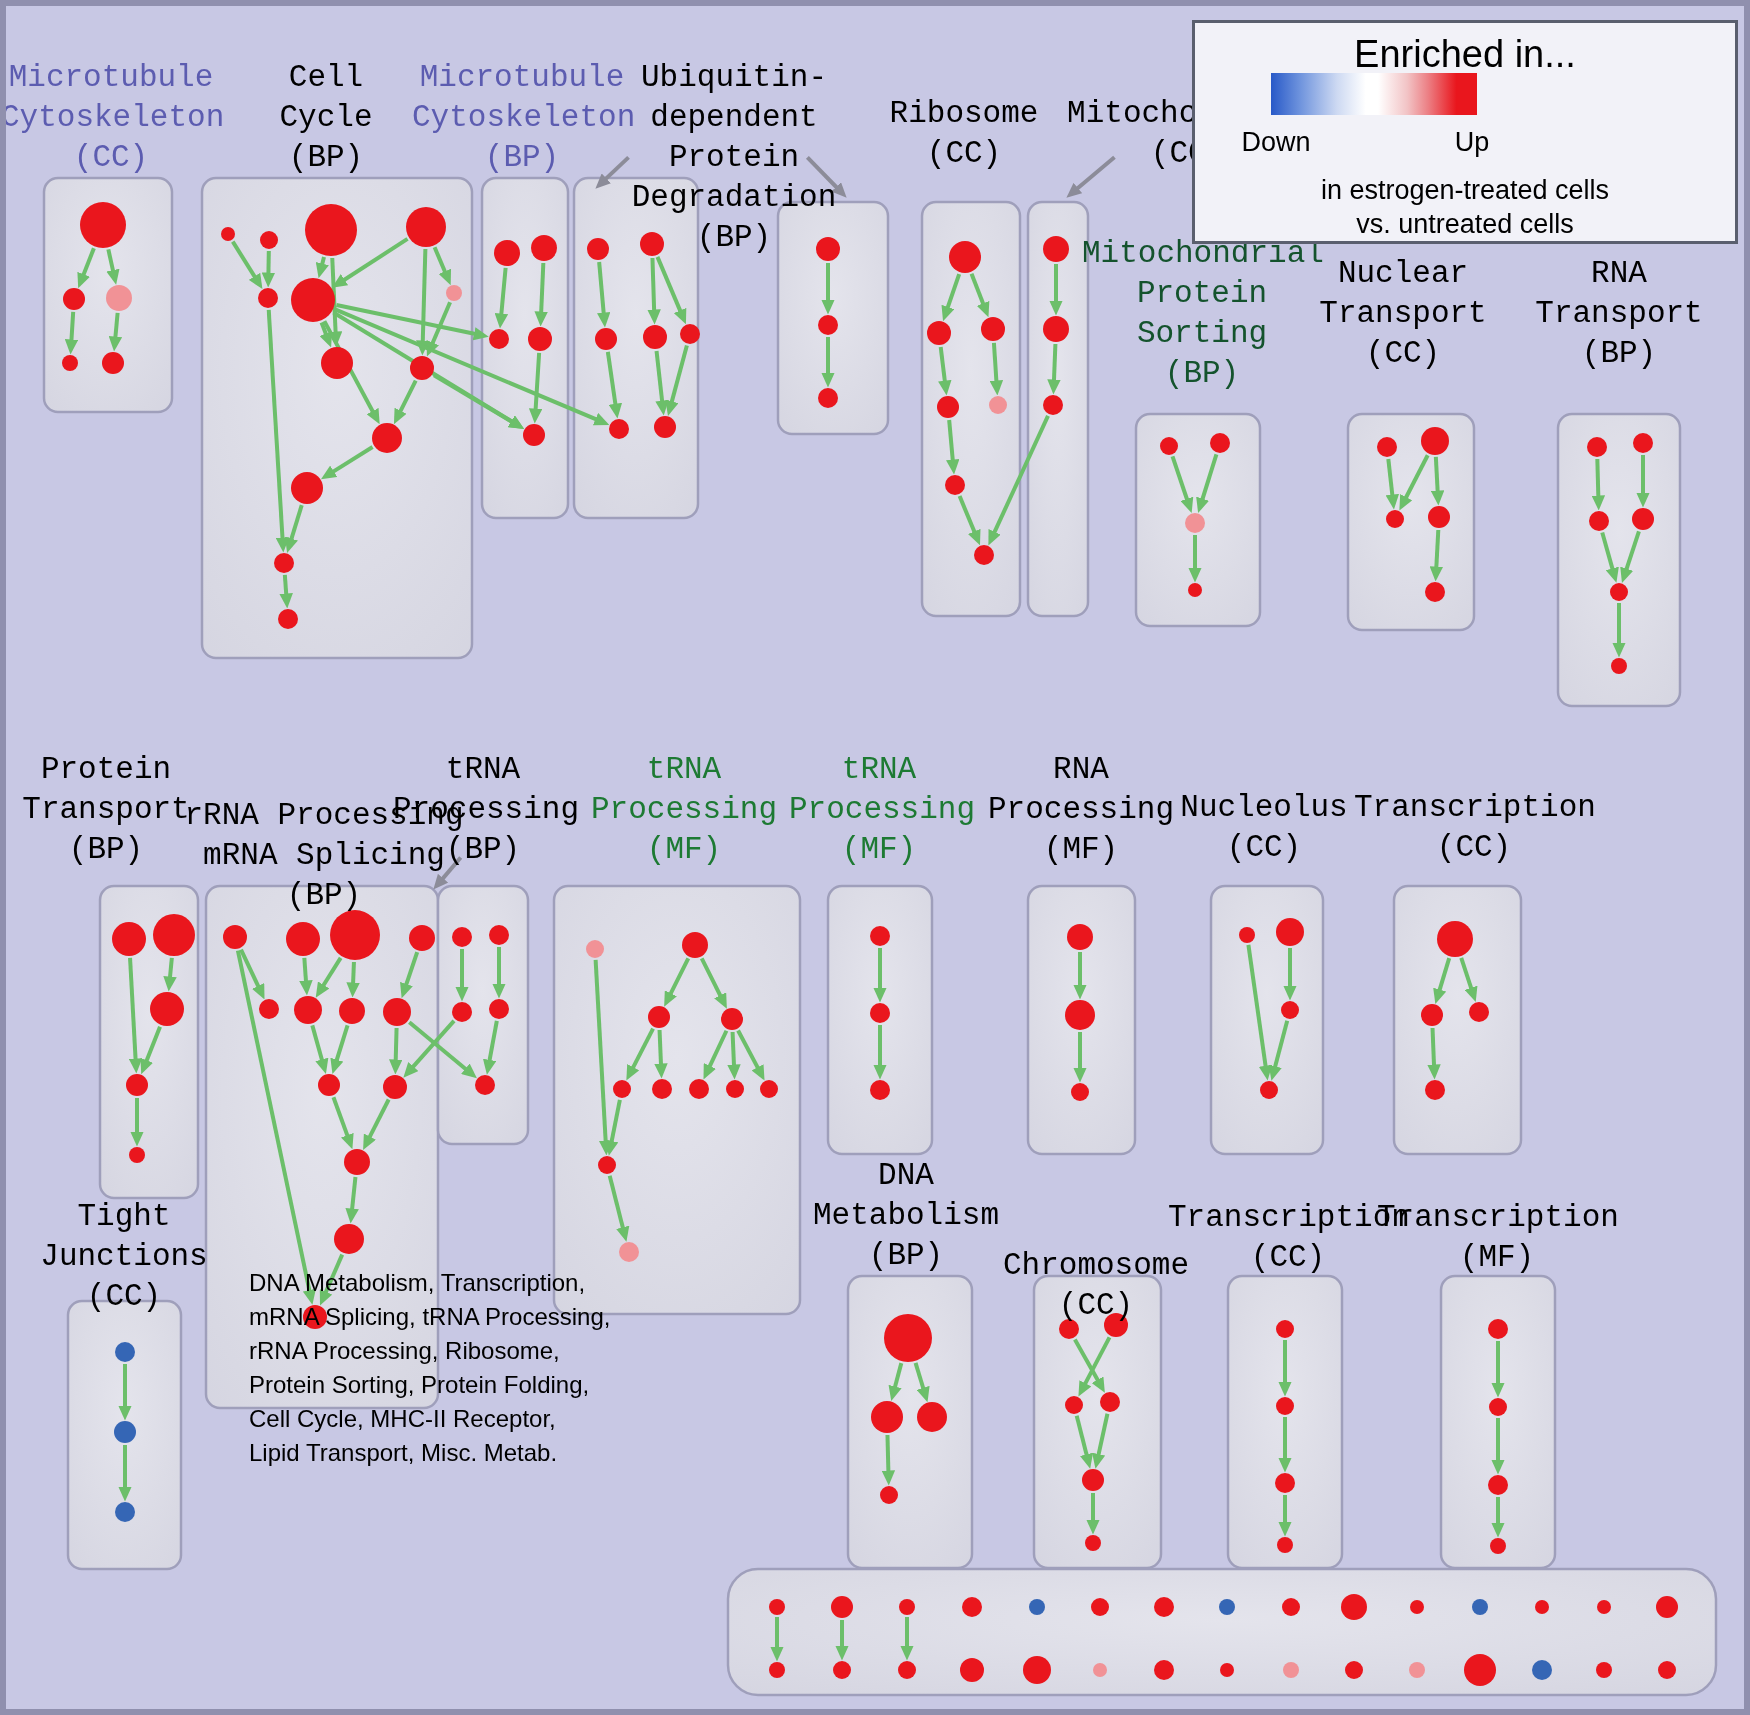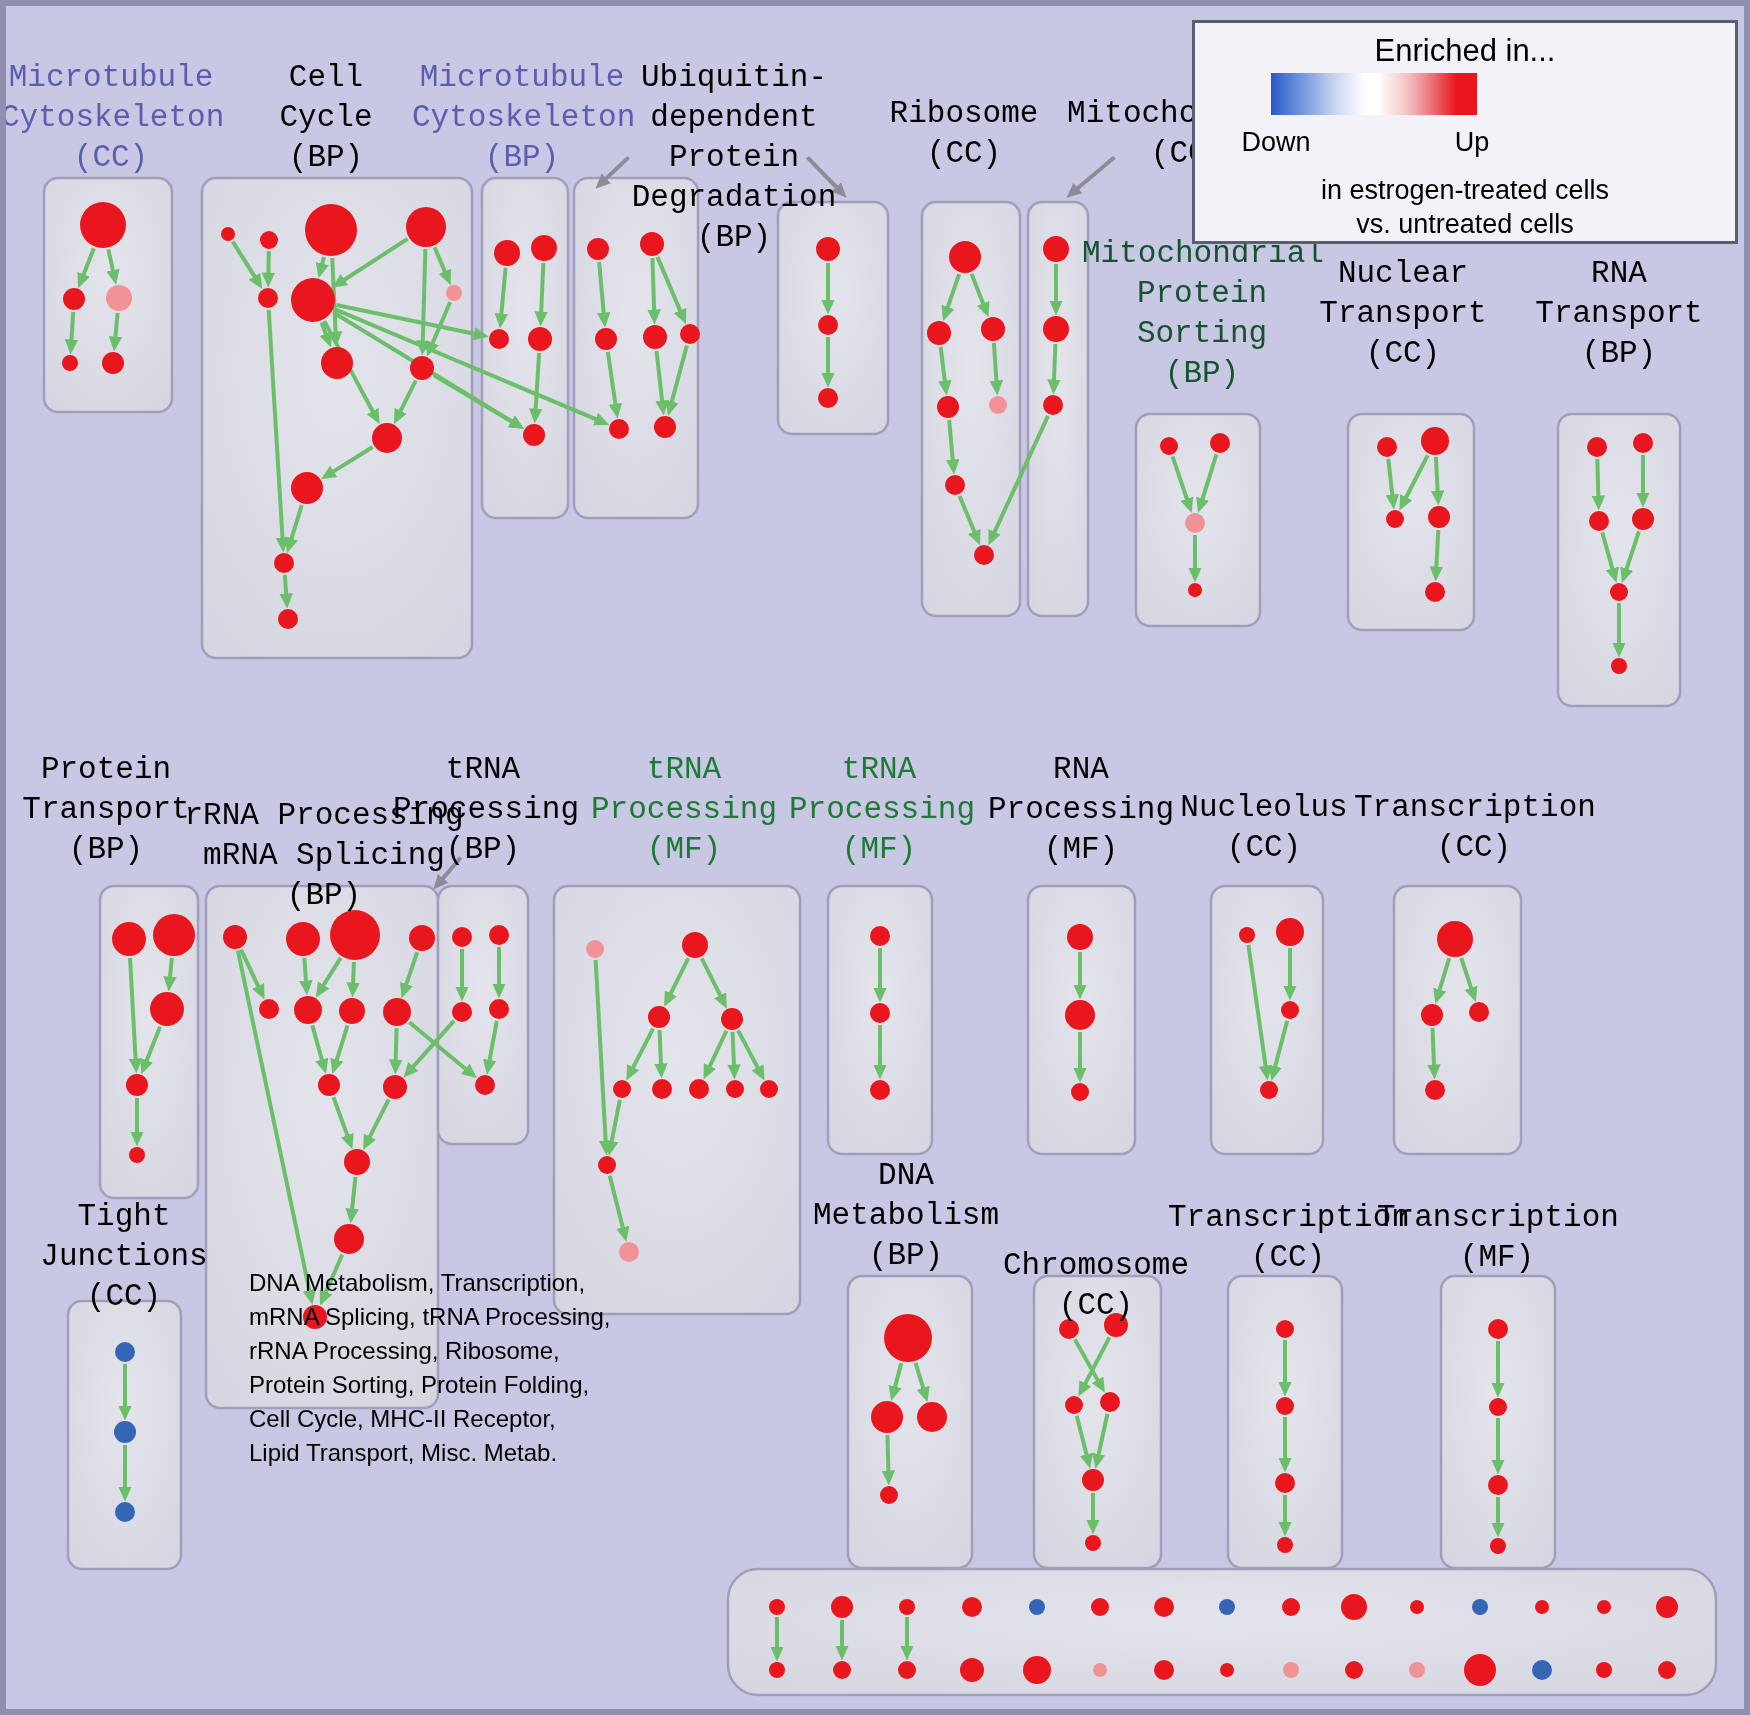--- a/index.html
+++ b/index.html
@@ -27,21 +27,21 @@
   }
   #legend {
     position: absolute;
     left: 1186px; top: 14px;
     width: 546px; height: 224px;
     box-sizing: border-box;
     border: 3px solid #5a5f6e;
   }
   .legend-title {
     position: absolute; top: 10px; left: 0; width: 100%;
-    text-align: center; font-size: 31px; color: #000;
+    text-align: center; font-size: 38px; color: #000;
   }
   #legend-bar {
     position: absolute; left: 76px; top: 50px;
     width: 206px; height: 42px;
   }
   .legend-ends {
     position: absolute; left: 26px; top: 104px; width: 306px;
     display: flex; justify-content: space-between;
     font-size: 27px; color: #000;
   }

